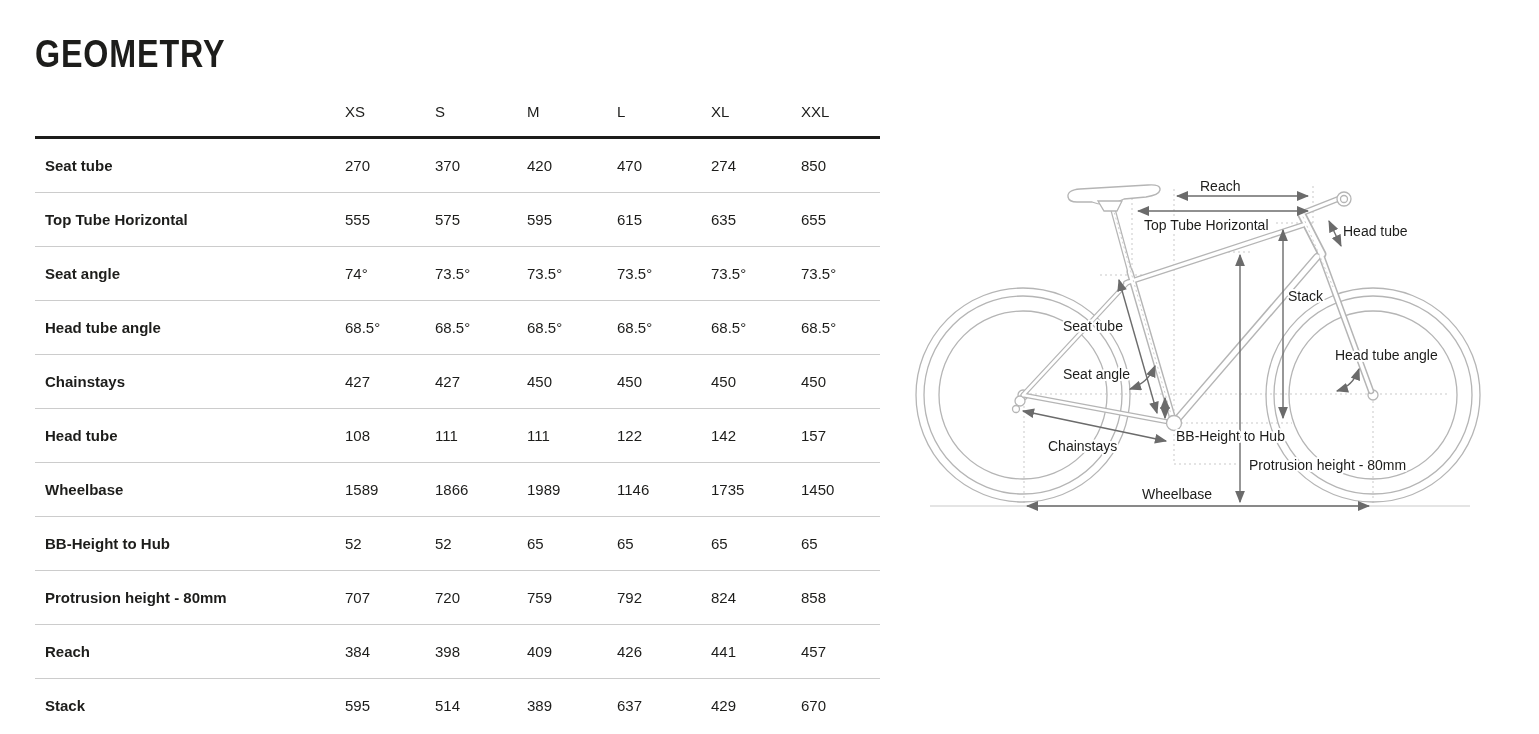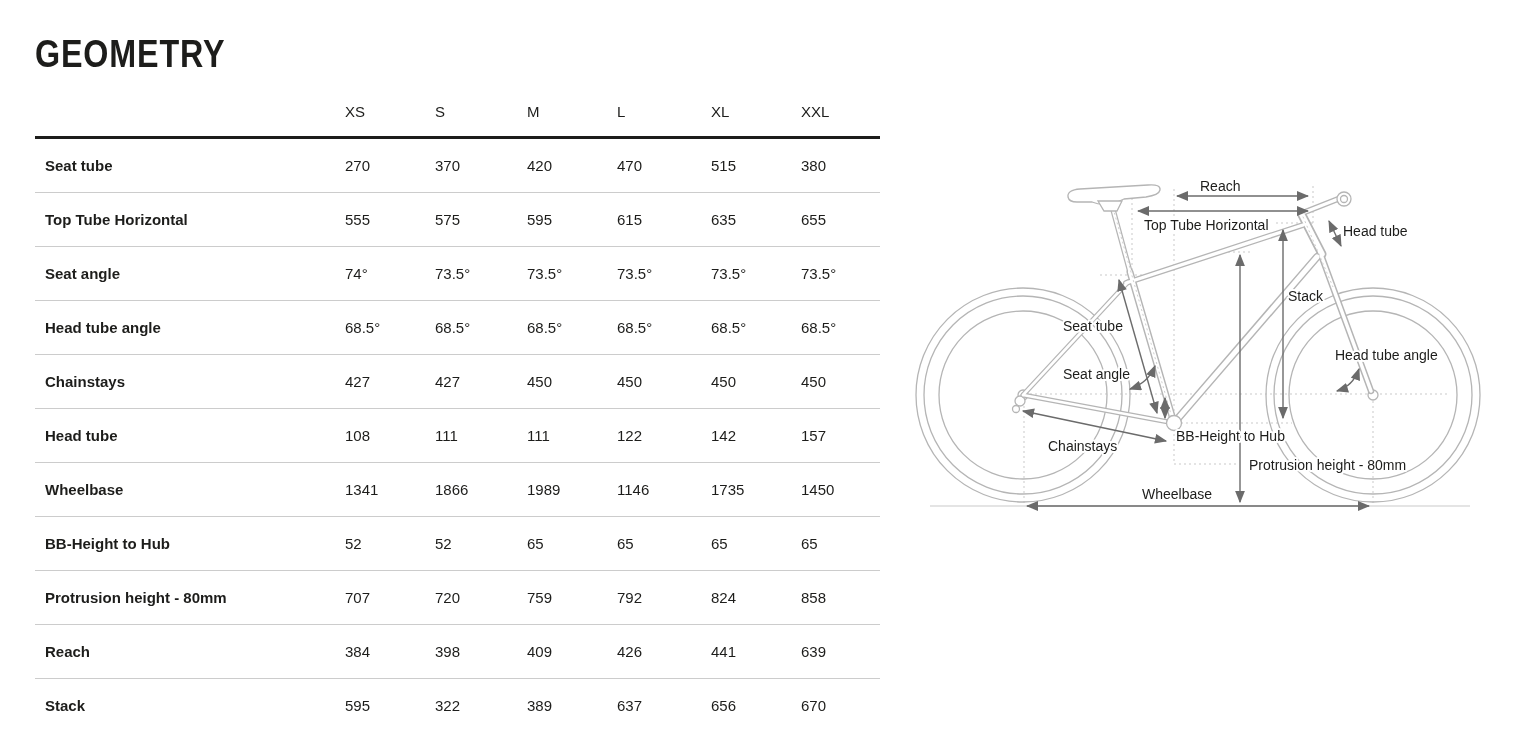--- a/index.html
+++ b/index.html
@@ -66,22 +66,22 @@
       <th>XXL</th>
     </tr>
   </thead>
   <tbody id="geo-body">
       <tr>
         <th>Seat tube</th>
         <td>270</td>
         <td>370</td>
         <td>420</td>
         <td>470</td>
-        <td>515</td>
-        <td>380</td>
+        <td>274</td>
+        <td>850</td>
       </tr>
       <tr>
         <th>Top Tube Horizontal</th>
         <td>555</td>
         <td>575</td>
         <td>595</td>
         <td>615</td>
         <td>635</td>
         <td>655</td>
       </tr>
@@ -116,21 +116,21 @@
         <th>Head tube</th>
         <td>108</td>
         <td>111</td>
         <td>111</td>
         <td>122</td>
         <td>142</td>
         <td>157</td>
       </tr>
       <tr>
         <th>Wheelbase</th>
-        <td>1341</td>
+        <td>1589</td>
         <td>1866</td>
         <td>1989</td>
         <td>1146</td>
         <td>1735</td>
         <td>1450</td>
       </tr>
       <tr>
         <th>BB-Height to Hub</th>
         <td>52</td>
         <td>52</td>
@@ -148,29 +148,29 @@
         <td>824</td>
         <td>858</td>
       </tr>
       <tr>
         <th>Reach</th>
         <td>384</td>
         <td>398</td>
         <td>409</td>
         <td>426</td>
         <td>441</td>
-        <td>639</td>
+        <td>457</td>
       </tr>
       <tr>
         <th>Stack</th>
         <td>595</td>
-        <td>322</td>
+        <td>514</td>
         <td>389</td>
         <td>637</td>
-        <td>656</td>
+        <td>429</td>
         <td>670</td>
       </tr>
     </tbody>
 </table>
 
 <svg class="bike" viewBox="905 155 635 370">
   <defs>
     <marker id="ah" viewBox="0 0 10 8" refX="9" refY="4" markerWidth="9" markerHeight="7" orient="auto-start-reverse">
       <path d="M0,0 L10,4 L0,8 z" fill="#6b6b6b"></path>
     </marker>

